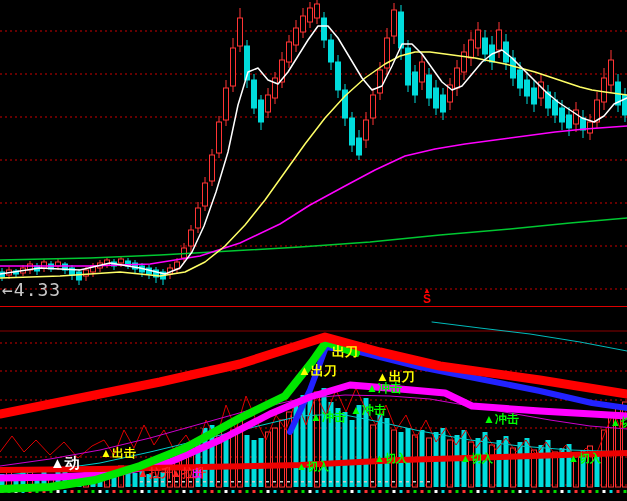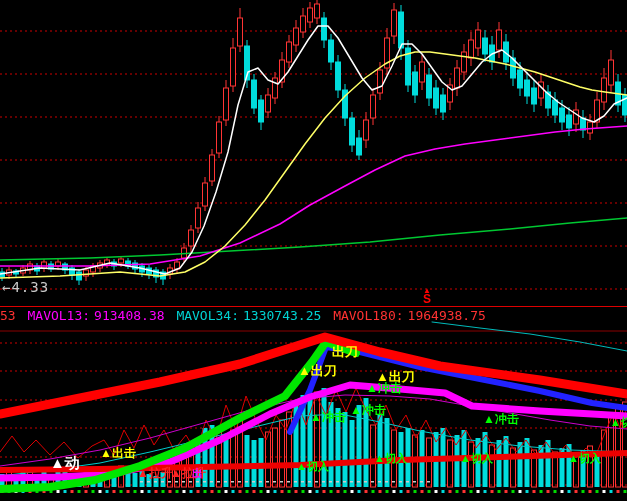--- a/index.html
+++ b/index.html
@@ -1,19 +1,19 @@
 <!DOCTYPE html>
 <html><head>
 <meta charset="utf-8">
 <style>
   html,body{margin:0;padding:0;background:#000;}
   .screen{position:relative;width:627px;height:501px;background:#000;overflow:hidden;
           font-family:"Liberation Sans",sans-serif;}
   svg{position:absolute;left:0;top:0;}
-  .price-callout{position:absolute;left:2px;top:279px;color:#c8c8c8;font-size:14px;
+  .price-callout{position:absolute;left:2px;top:279px;color:#c8c8c8;font-size:18px;
                  letter-spacing:1px;font-family:"DejaVu Sans Mono",monospace;}
   .sell-marker{position:absolute;left:423px;top:287px;color:#ff0000;text-align:center;
                font-size:12px;font-weight:bold;line-height:8px;}
   .sell-marker .arr{font-size:8px;display:block;}
   .mavol-row{position:absolute;left:0;top:308px;width:627px;height:16px;font-size:13px;
              font-family:"DejaVu Sans Mono",monospace;white-space:nowrap;}
   .mavol-row span{margin-right:4px;}
   .c-red{color:#ff3232}.c-magenta{color:#ff00ff}.c-cyan{color:#00d2d2}
 </style>
 </head>
@@ -473,20 +473,14 @@
 
   <div class="price-callout">
     <span>←</span><span>4.33</span>
   </div>
 
   <div class="sell-marker">
     <span class="arr">▲</span>
     <span>S</span>
   </div>
 
-  <div class="mavol-row">
-    <span class="c-red">53</span>
-    <span class="c-magenta">MAVOL13:</span><span class="c-magenta">913408.38</span>
-    <span class="c-cyan">MAVOL34:</span><span class="c-cyan">1330743.25</span>
-    <span class="c-red">MAVOL180:</span><span class="c-red">1964938.75</span>
-  </div>
 
 </div>
 
 </body></html>

